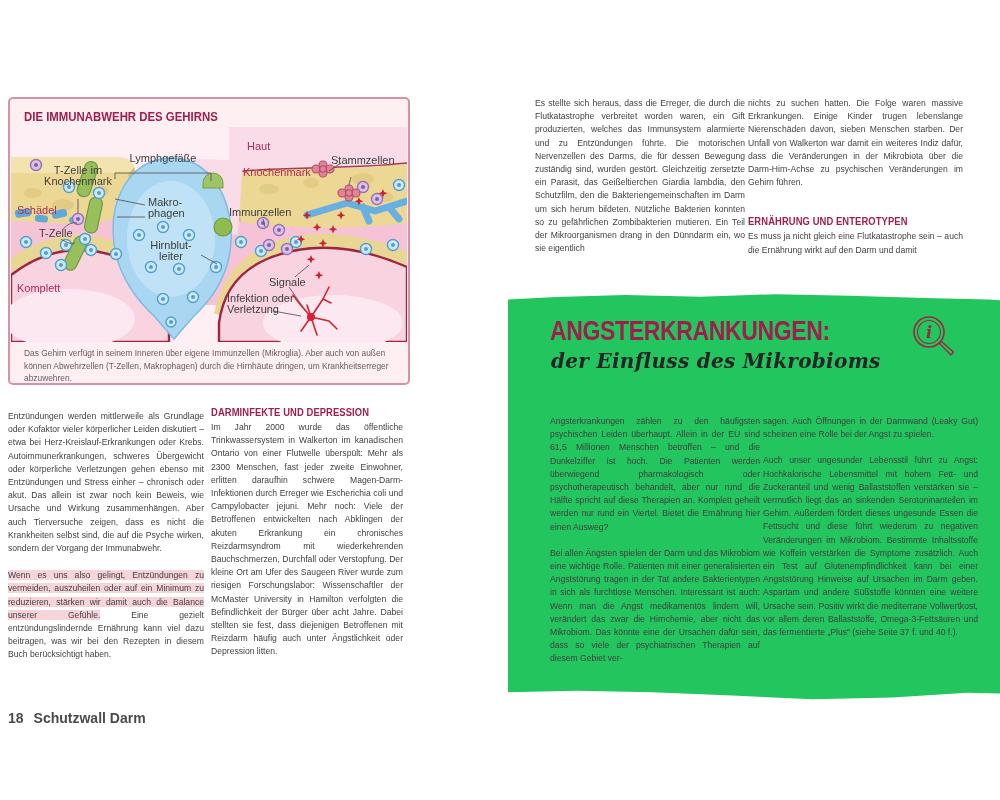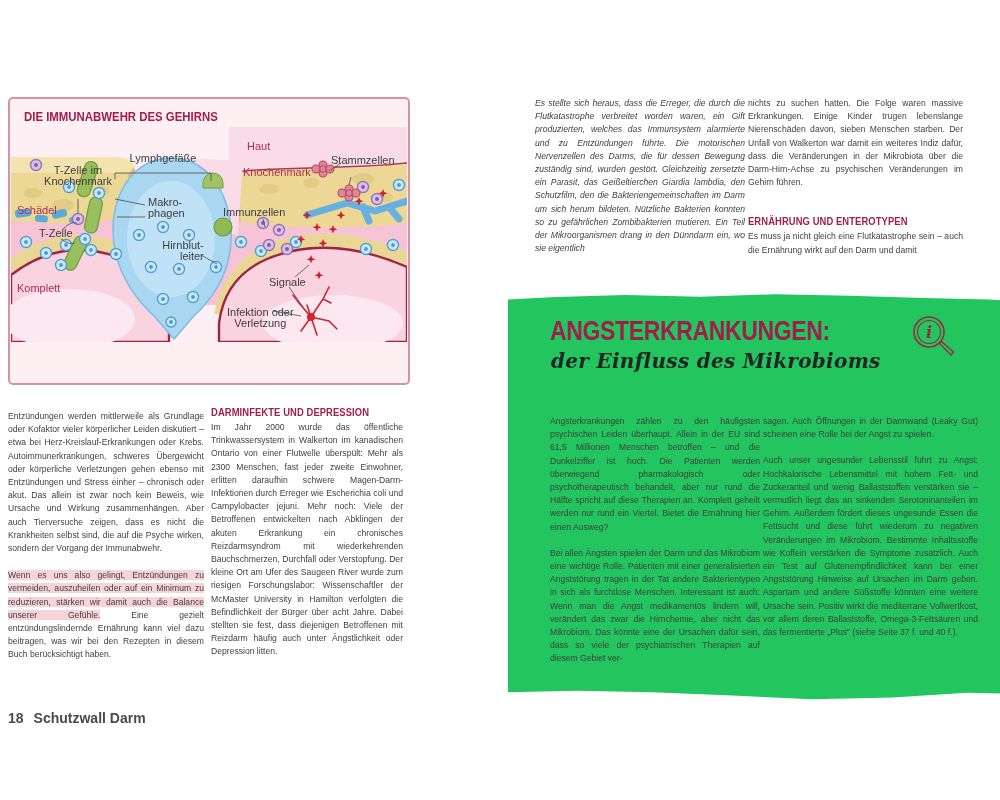--- a/index.html
+++ b/index.html
@@ -236,50 +236,51 @@
         
         <div class="ig-label region" style="left:236px;top:14px;">Haut</div>
         <div class="ig-label region" style="left:232px;top:40px;">Knochenmark</div>
         <div class="ig-label region" style="left:6px;top:78px;">Schädel</div>
         <div class="ig-label region" style="left:6px;top:156px;">Komplett</div>
         <div class="ig-label center" style="left:152px;top:26px;">Lymphgefäße</div>
         <div class="ig-label center" style="left:67px;top:38px;">T-Zelle im
 Knochenmark</div>
         <div class="ig-label" style="left:137px;top:70px;">Makro-
 phagen</div>
-        <div class="ig-label" style="left:212px;top:80px;">Immunzellen</div>
+        <div class="ig-label" style="left:218px;top:80px;">Immunzellen</div>
         <div class="ig-label" style="left:320px;top:28px;">Stammzellen</div>
         <div class="ig-label" style="left:28px;top:101px;">T-Zelle</div>
-        <div class="ig-label center" style="left:172px;top:113px;text-align:right;">Hirnblut-
+        <div class="ig-label center" style="left:160px;top:113px;">Hirnblut-
 leiter</div>
         <div class="ig-label" style="left:258px;top:150px;">Signale</div>
-        <div class="ig-label" style="left:216px;top:180px;text-align:center;">Infektion oder
+        <div class="ig-label" style="left:216px;top:166px;">Infektion oder
 Verletzung</div>
       </div>
 
+      <div class="ig-caption">Das Gehirn verfügt in seinem Inneren über eigene Immunzellen (Mikroglia). Aber auch von außen können Abwehrzellen (T-Zellen, Makrophagen) durch die Hirnhäute dringen, um Krankheitserreger abzuwehren.</div>
     </div>
 
     <div class="abs" style="left:8px;top:410px;width:196px;">
       <p class="para body-text">Entzündungen werden mittlerweile als Grundlage oder Kofaktor vieler körperlicher Leiden diskutiert – etwa bei Herz-Kreislauf-Erkrankungen oder Krebs. Autoimmunerkrankungen, schweres Übergewicht oder körperliche Verletzungen gehen ebenso mit Entzündungen und Stress einher – chronisch oder akut. Das allein ist zwar noch kein Beweis, wie Ursache und Wirkung zusammenhängen. Aber auch Tierversuche zeigen, dass es nicht die Krankheiten selbst sind, die auf die Psyche wirken, sondern der Vorgang der Immunabwehr.</p>
       <p class="para body-text" style="margin-top:14px;"><span class="hl">Wenn es uns also gelingt, Entzündungen zu vermeiden, auszuheilen oder auf ein Minimum zu reduzieren, stärken wir damit auch die Balance unserer Gefühle.</span><span> Eine gezielt entzündungslindernde Ernährung kann viel dazu beitragen, was wir bei den Rezepten in diesem Buch berücksichtigt haben.</span></p>
     </div>
 
     <div class="abs" style="left:211px;top:407px;width:192px;">
       <h3 class="red-head">DARMINFEKTE UND DEPRESSION</h3>
       <p class="para body-text">Im Jahr 2000 wurde das öffentliche Trinkwassersystem in Walkerton im kanadischen Ontario von einer Flutwelle überspült: Mehr als 2300 Menschen, fast jeder zweite Einwohner, erlitten daraufhin schwere Magen-Darm-Infektionen durch Erreger wie Escherichia coli und Campylobacter jejuni. Mehr noch: Viele der Betroffenen entwickelten nach Abklingen der akuten Erkrankung ein chronisches Reizdarmsyndrom mit wiederkehrenden Bauchschmerzen, Durchfall oder Verstopfung. Der kleine Ort am Ufer des Saugeen River wurde zum riesigen Forschungslabor: Wissenschaftler der McMaster University in Hamilton verfolgten die Befindlichkeit der Bürger über acht Jahre. Dabei stellten sie fest, dass diejenigen Betroffenen mit Reizdarm häufig auch unter Ängstlichkeit oder Depression litten.</p>
     </div>
 
     <div class="abs footer" style="left:8px;top:682px;">
       <span>18</span><span class="gap"></span><span>Schutzwall Darm</span>
     </div>
   </section>
 
   <section>
 
-    <div class="abs" style="left:535px;top:97px;width:210px;font-style:italic;">
+    <div class="abs" style="left:535px;top:97px;width:210px;">
       <p class="para body-text">Es stellte sich heraus, dass die Erreger, die durch die Flutkatastrophe verbreitet worden waren, ein Gift produzierten, welches das Immunsystem alarmierte und zu Entzündungen führte. Die motorischen Nervenzellen des Darms, die für dessen Bewegung zuständig sind, wurden gestört. Gleichzeitig zersetzte ein Parasit, das Geißeltierchen Giardia lambdia, den Schutzfilm, den die Bakteriengemeinschaften im Darm um sich herum bildeten. Nützliche Bakterien konnten so zu gefährlichen Zombibakterien mutieren. Ein Teil der Mikroorganismen drang in den Dünndarm ein, wo sie eigentlich</p>
     </div>
     <div class="abs" style="left:748px;top:97px;width:215px;">
       <p class="para body-text">nichts zu suchen hatten. Die Folge waren massive Erkrankungen. Einige Kinder trugen lebenslange Nierenschäden davon, sieben Menschen starben. Der Unfall von Walkerton war damit ein weiteres Indiz dafür, dass die Veränderungen in der Mikrobiota über die Darm-Hirn-Achse zu psychischen Veränderungen im Gehirn führen.</p>
       <h3 class="red-head" style="margin-top:27px;">ERNÄHRUNG UND ENTEROTYPEN</h3>
       <p class="para body-text">Es muss ja nicht gleich eine Flutkatastrophe sein – auch die Ernährung wirkt auf den Darm und damit</p>
     </div>
 
     <div class="feature-box">
       <div class="feature-title">ANGSTERKRANKUNGEN:</div>

